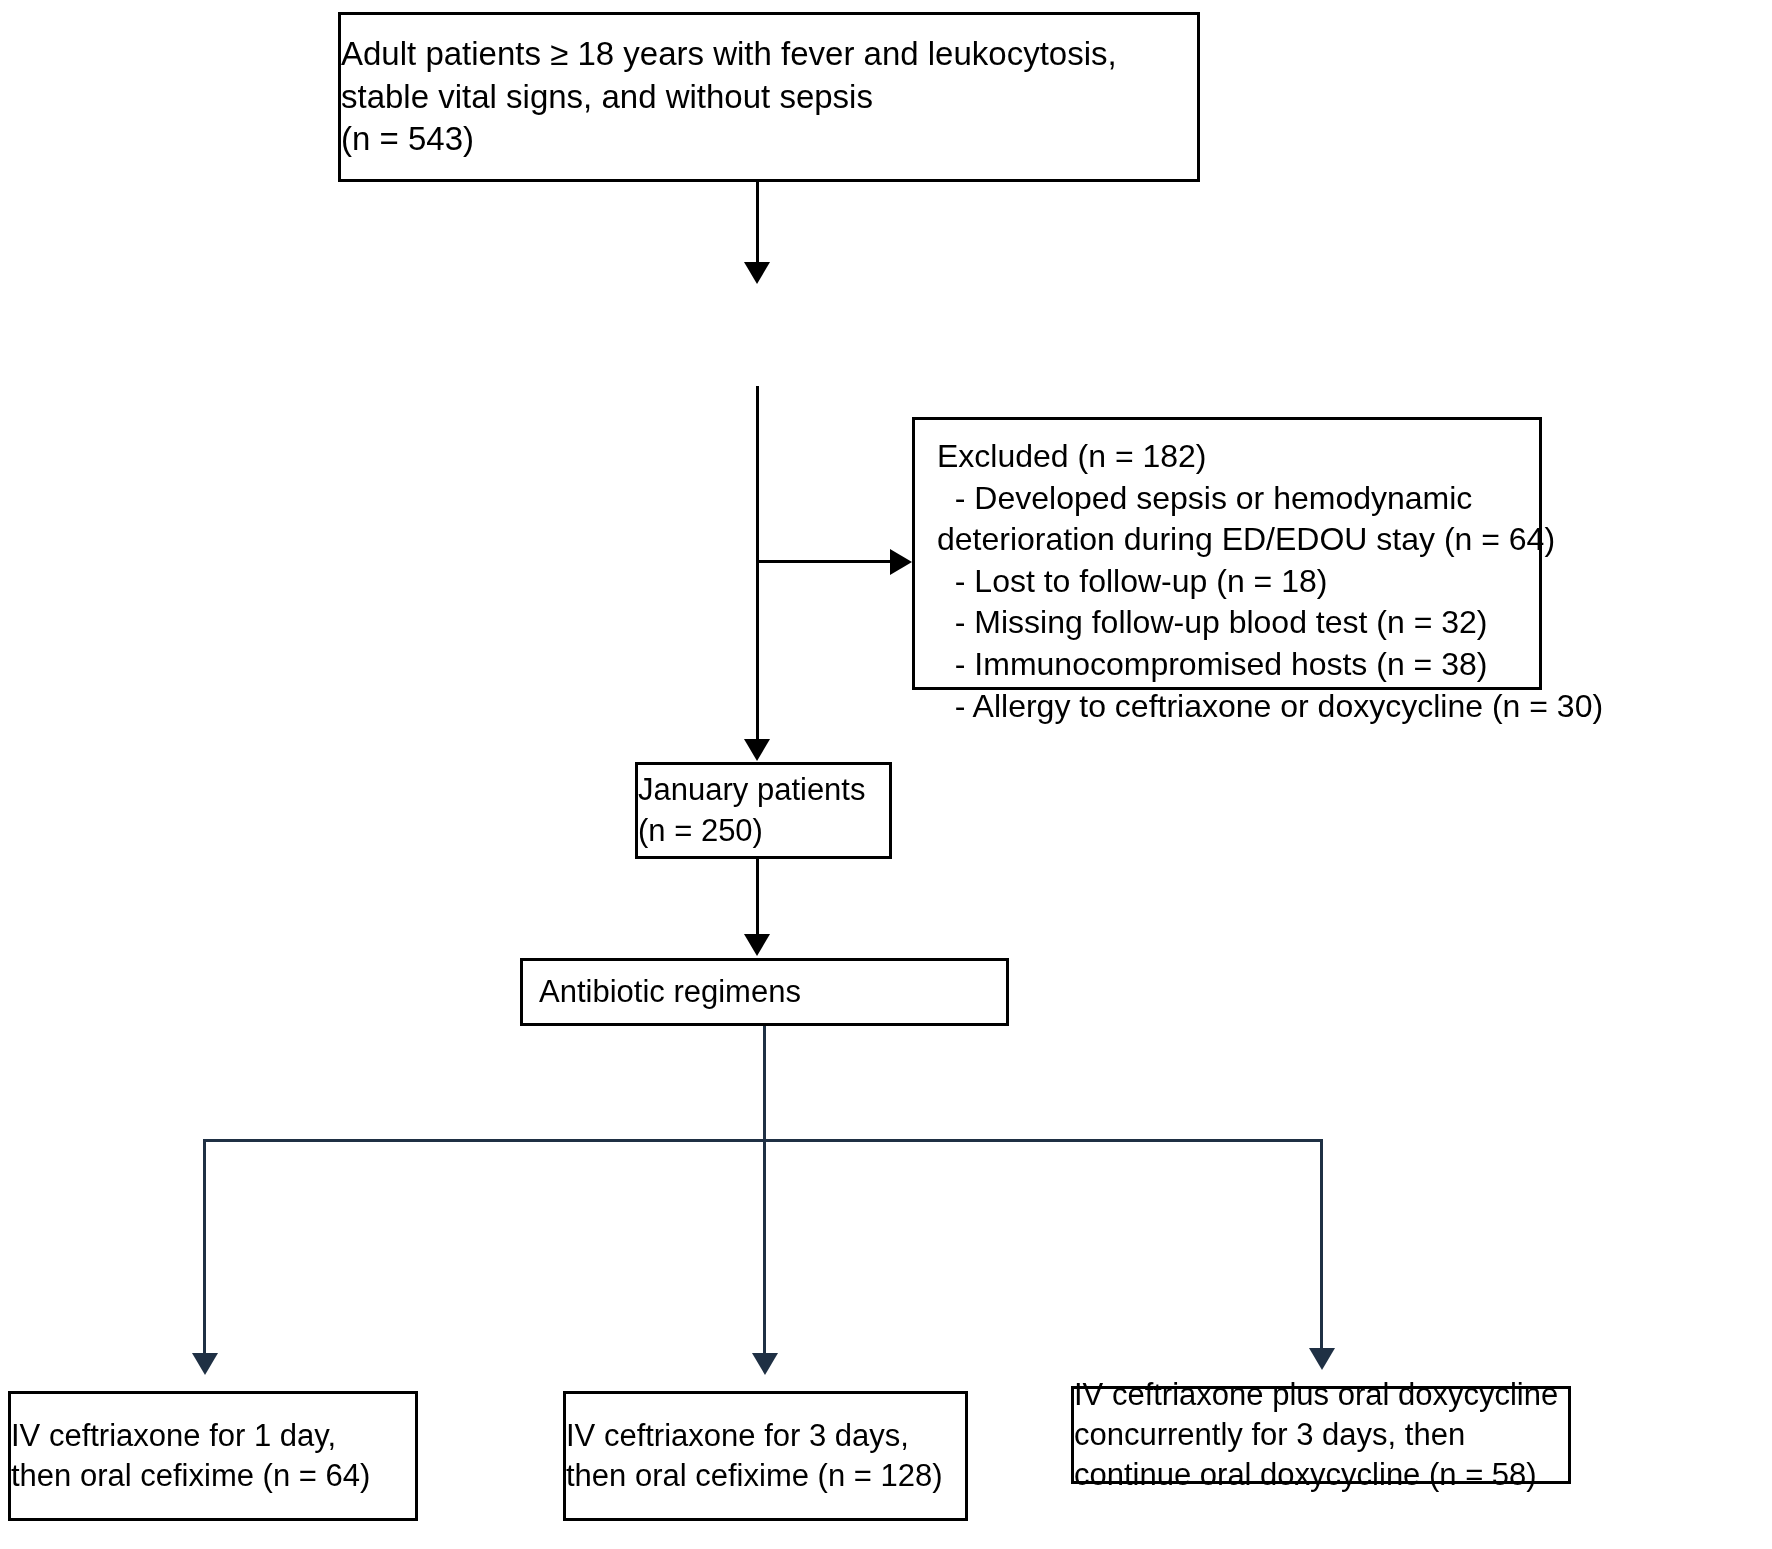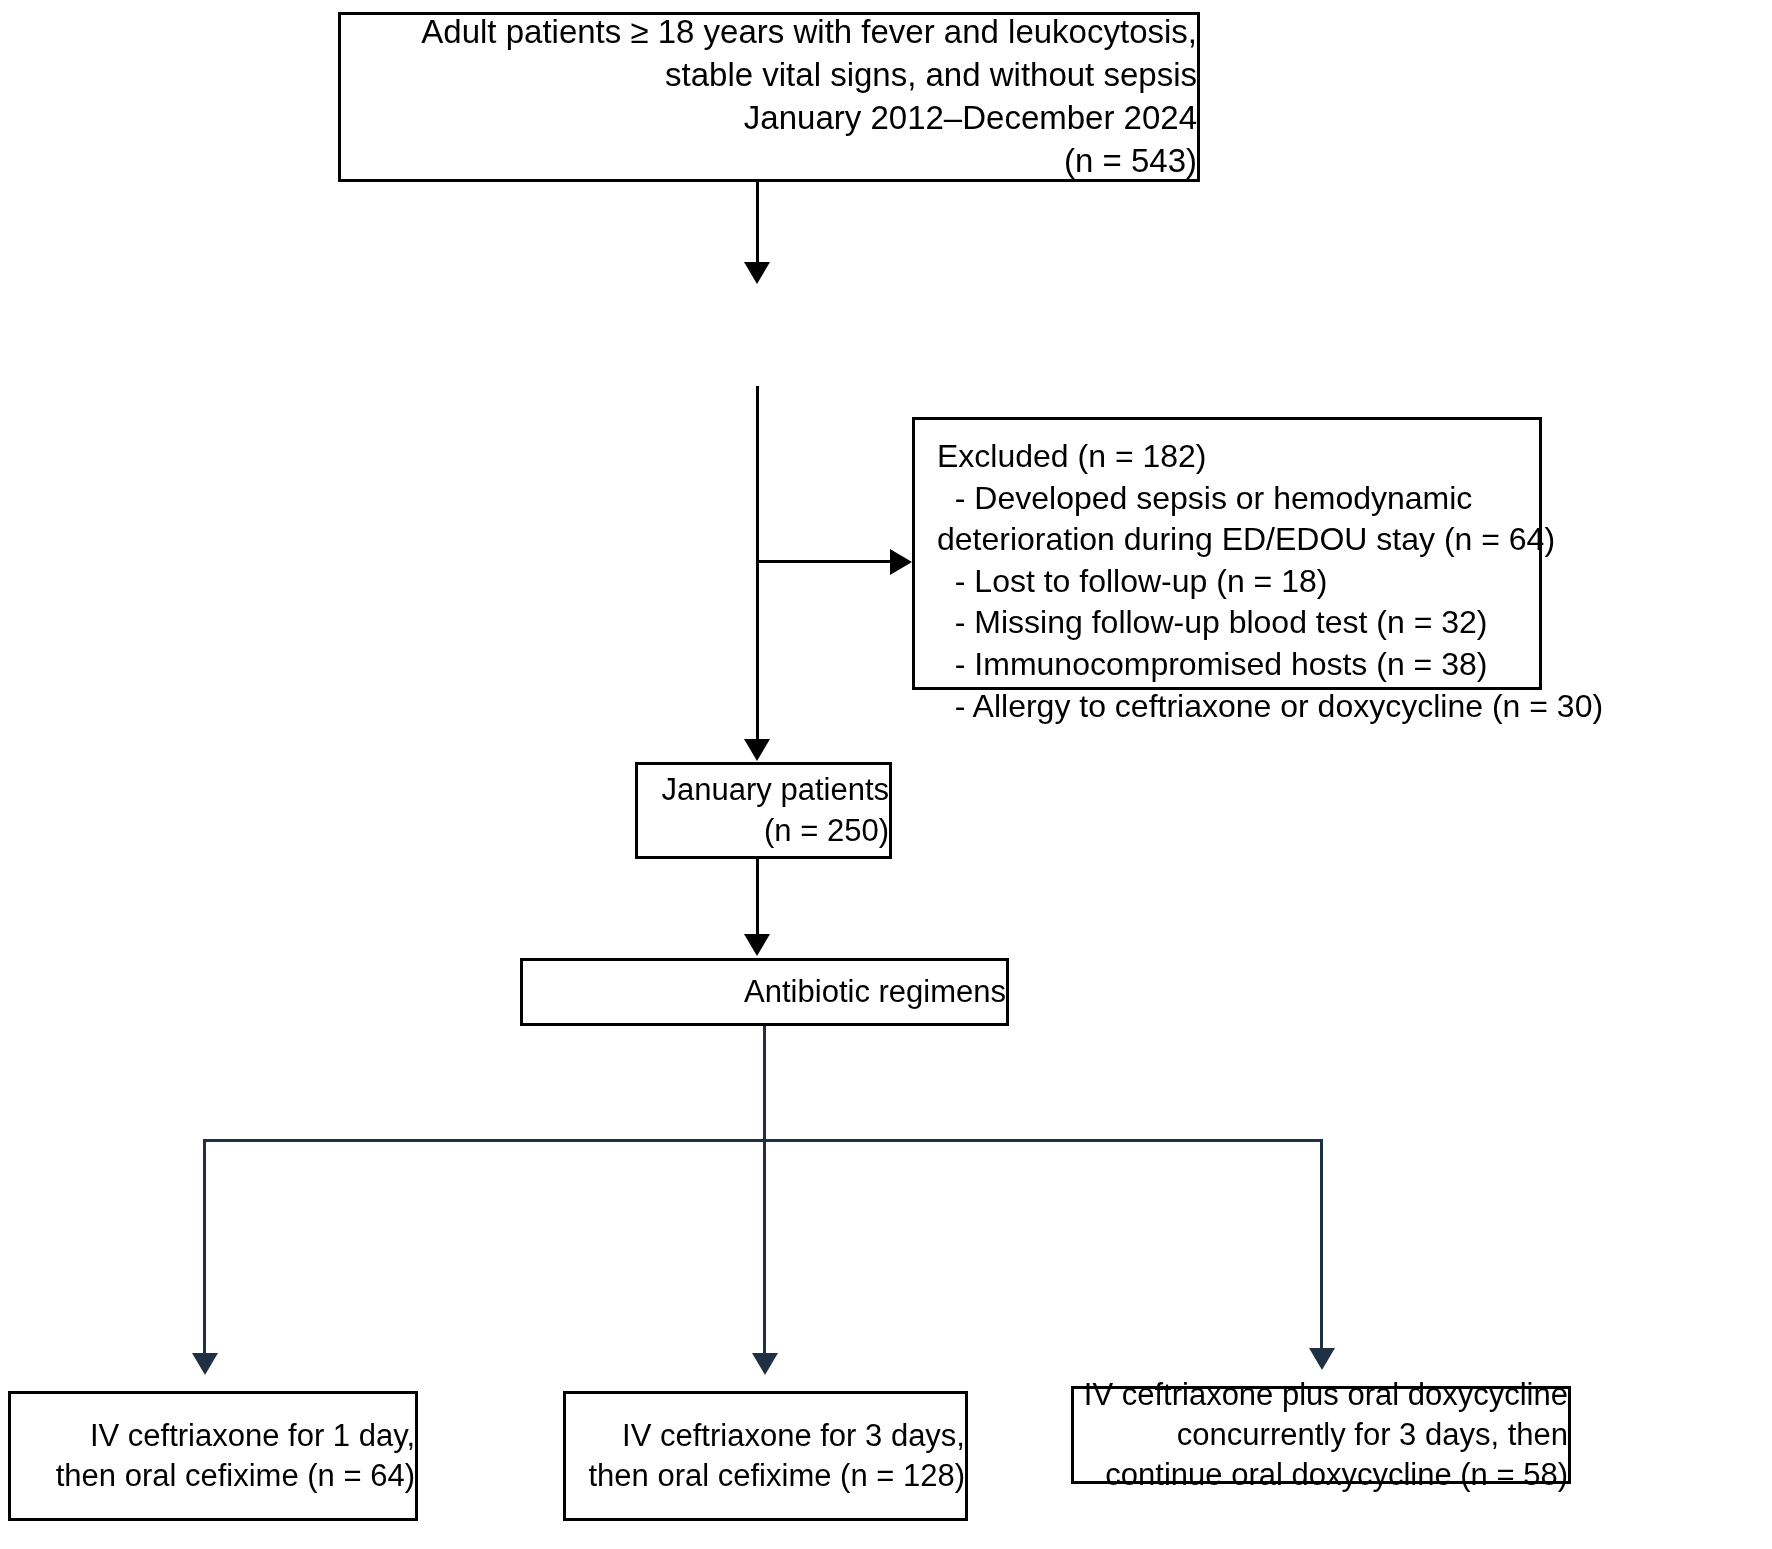--- a/index.html
+++ b/index.html
@@ -18,21 +18,21 @@
     background: #ffffff;
     overflow: hidden;
   }
   .node {
     position: absolute;
     box-sizing: border-box;
     border: 3px solid #000000;
     background: #ffffff;
     display: flex;
     flex-direction: column;
-    align-items: flex-end;
+    align-items: flex-start;
     justify-content: center;
     text-align: center;
     line-height: 1.30;
   }
   .node.left-align {
     align-items: flex-start;
     text-align: center;
   }
   .node .line {
     display: block;
@@ -117,21 +117,20 @@
   }
 </style>
 </head>
 <body>
 
 <div id="chart-root">
 
   <div class="node" id="node-source">
     <span class="line">Adult patients ≥ 18 years with fever and leukocytosis,</span>
     <span class="line">stable vital signs, and without sepsis</span>
-    <span class="line">January 2012–December 2024</span>
     <span class="line">(n = 543)</span>
   </div>
 
   <div class="conn v" style="left:756px; top:182px; height:82px;"></div>
   <div class="arrowhead down" style="left:744px; top:262px;"></div>
 
 
   <div class="conn v" style="left:756px; top:386px; height:355px;"></div>
   <div class="arrowhead down" style="left:744px; top:739px;"></div>
 

